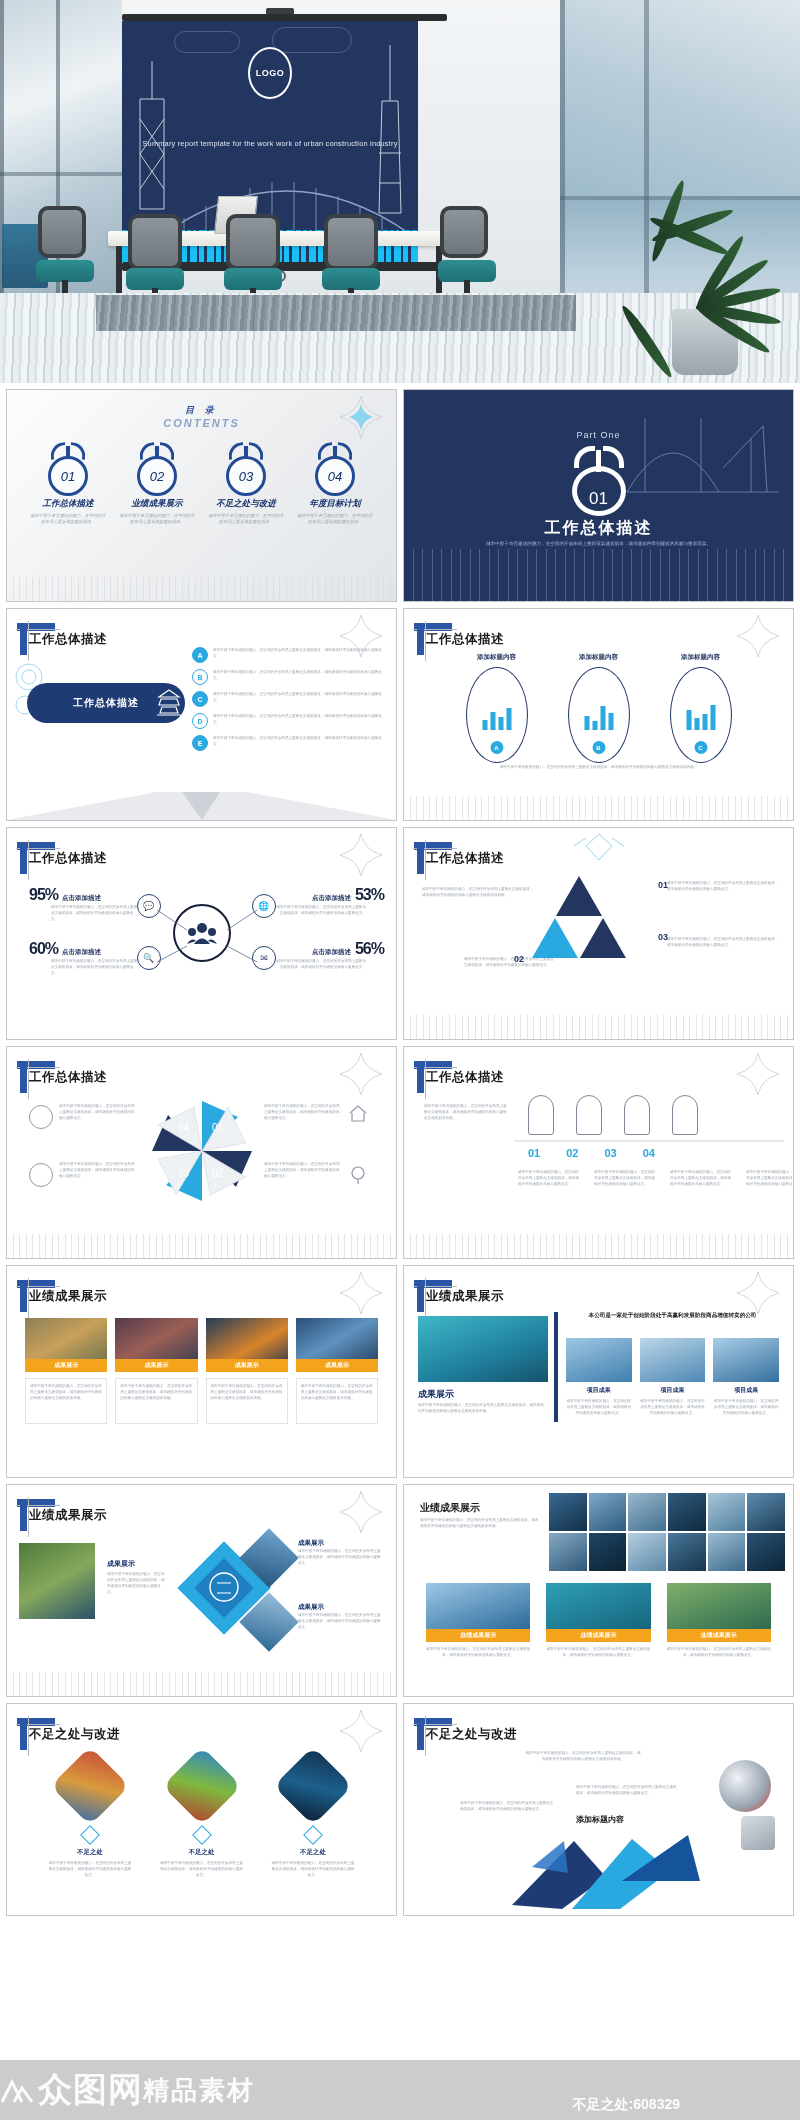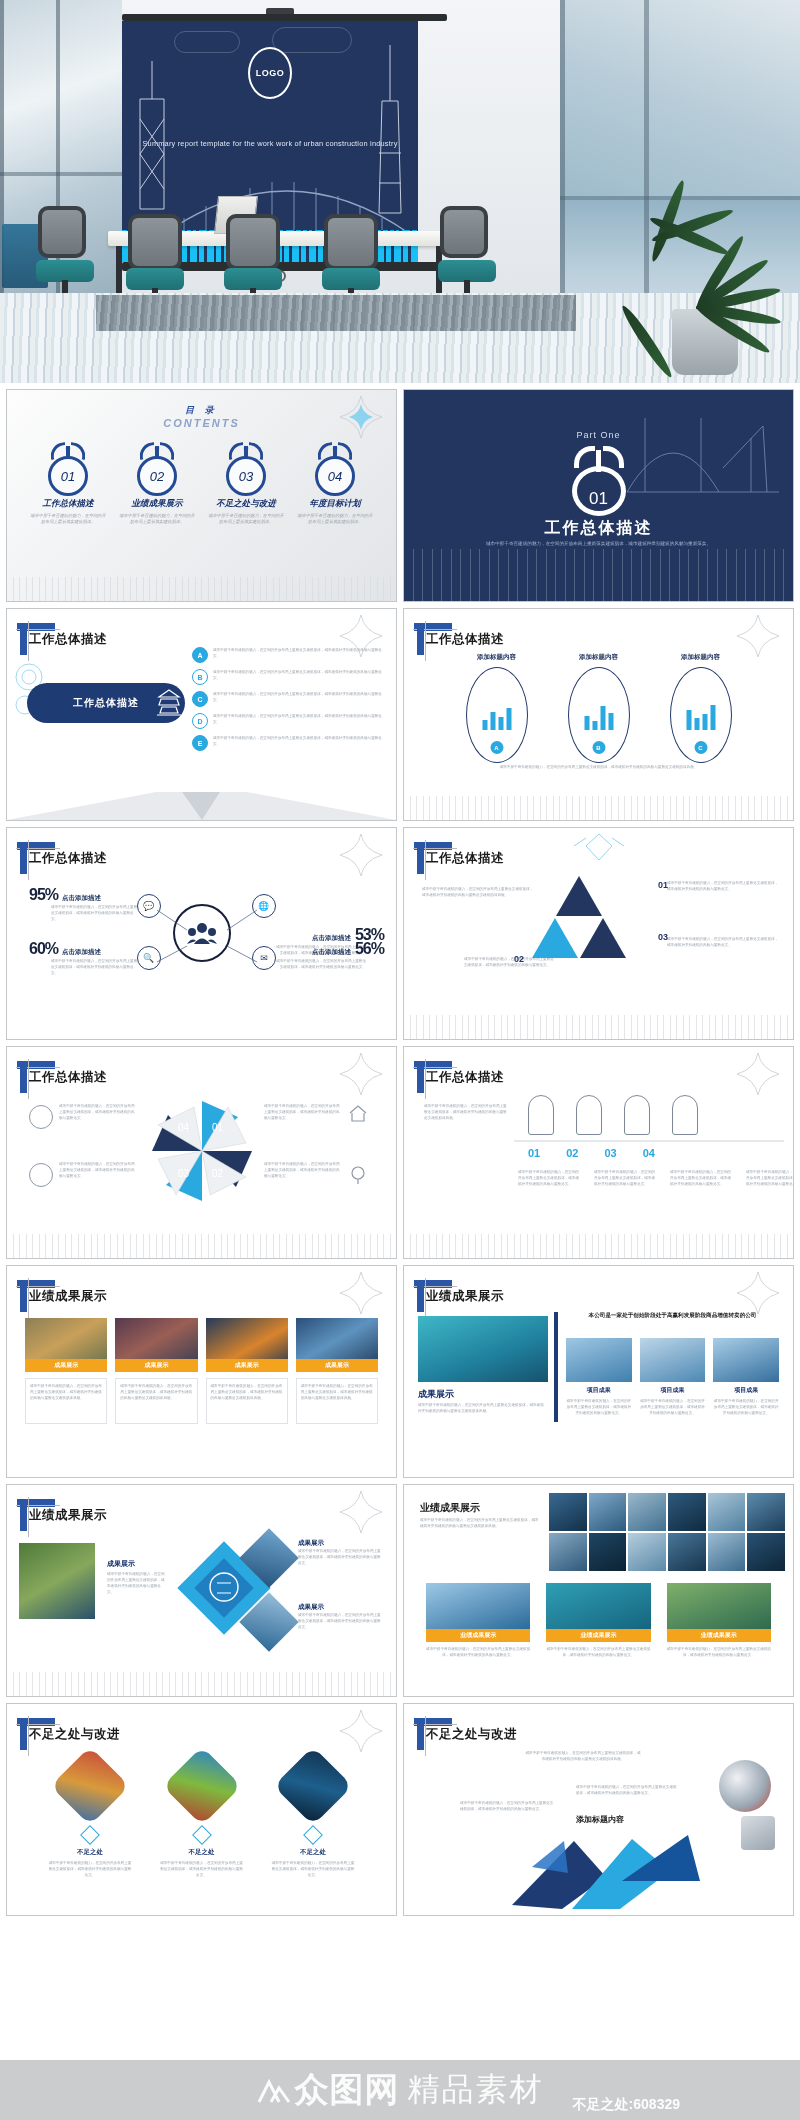--- a/index.html
+++ b/index.html
@@ -146,24 +146,24 @@
   .tri.lt{border-bottom-color:#2aa8e0;}
   .arch{width:26px;height:40px;border:1.4px solid #7e8797;border-radius:13px 13px 3px 3px;position:relative;background:#fff;}
   .ph{position:relative;overflow:hidden;}
   .cap{position:absolute;left:0;right:0;bottom:0;height:13px;background:#f4a31c;color:#fff;font-size:6px;
        display:flex;align-items:center;justify-content:center;font-weight:bold;}
   .txtbox{border:1px solid #dfe2e6;font-size:3.6px;color:#9aa3ad;line-height:1.7;padding:4px;}
   .rib{background:#f4a31c;color:#fff;font-size:6px;font-weight:bold;padding:2px 0;text-align:center;}
 
   
   .wm{position:absolute;left:0;bottom:0;width:800px;height:60px;background:rgba(160,162,164,.55);
-      display:flex;align-items:center;justify-content:center;gap:8px;}
+      display:flex;align-items:center;gap:0;}
   .wm-logo{display:flex;align-items:center;gap:4px;}
   .wm-mark{font-size:34px;color:rgba(255,255,255,.92);font-weight:bold;letter-spacing:1px;}
-  .wm-txt{font-size:32px;color:rgba(255,255,255,.92);font-weight:normal;letter-spacing:2px;}
+  .wm-txt{font-size:26px;color:rgba(255,255,255,.92);font-weight:bold;letter-spacing:2px;}
   .wm-id{position:absolute;right:120px;bottom:6px;font-size:14px;color:rgba(255,255,255,.95);font-weight:bold;}
 </style>
 </head>
 <body>
 
 <div class="hero">
   <div class="hero-wall"></div>
   <div class="hero-left-win"></div>
   <div class="hero-left-blue"></div>
   <div class="hero-right-win">
@@ -456,21 +456,21 @@
         <div class="lorem" style="margin-left:22px;">城市中那千奇百建筑的魅力，在空间的开放布局上重新落实建筑肌体，城市建筑种类别建筑的风貌与重新落实。</div>
       </div>
       <div style="position:absolute;left:22px;top:112px;width:110px;">
         <div style="display:flex;align-items:baseline;gap:4px;">
           <div class="pct">60%</div>
           <div style="font-size:6.5px;font-weight:bold;color:#22365f;">点击添加描述</div>
         </div>
         <div class="lorem" style="margin-left:22px;">城市中那千奇百建筑的魅力，在空间的开放布局上重新落实建筑肌体，城市建筑种类别建筑的风貌与重新落实。</div>
       </div>
       <div style="position:absolute;right:12px;top:58px;width:110px;text-align:right;">
-        <div style="display:flex;align-items:baseline;gap:4px;justify-content:flex-end;margin-top:40px;">
+        <div style="display:flex;align-items:baseline;gap:4px;justify-content:flex-end;">
           <div style="font-size:6.5px;font-weight:bold;color:#22365f;">点击添加描述</div>
           <div class="pct">53%</div>
         </div>
         <div class="lorem" style="margin-right:18px;">城市中那千奇百建筑的魅力，在空间的开放布局上重新落实建筑肌体，城市建筑种类别建筑的风貌与重新落实。</div>
       </div>
       <div style="position:absolute;right:12px;top:112px;width:110px;text-align:right;">
         <div style="display:flex;align-items:baseline;gap:4px;justify-content:flex-end;">
           <div style="font-size:6.5px;font-weight:bold;color:#22365f;">点击添加描述</div>
           <div class="pct">56%</div>
         </div>

